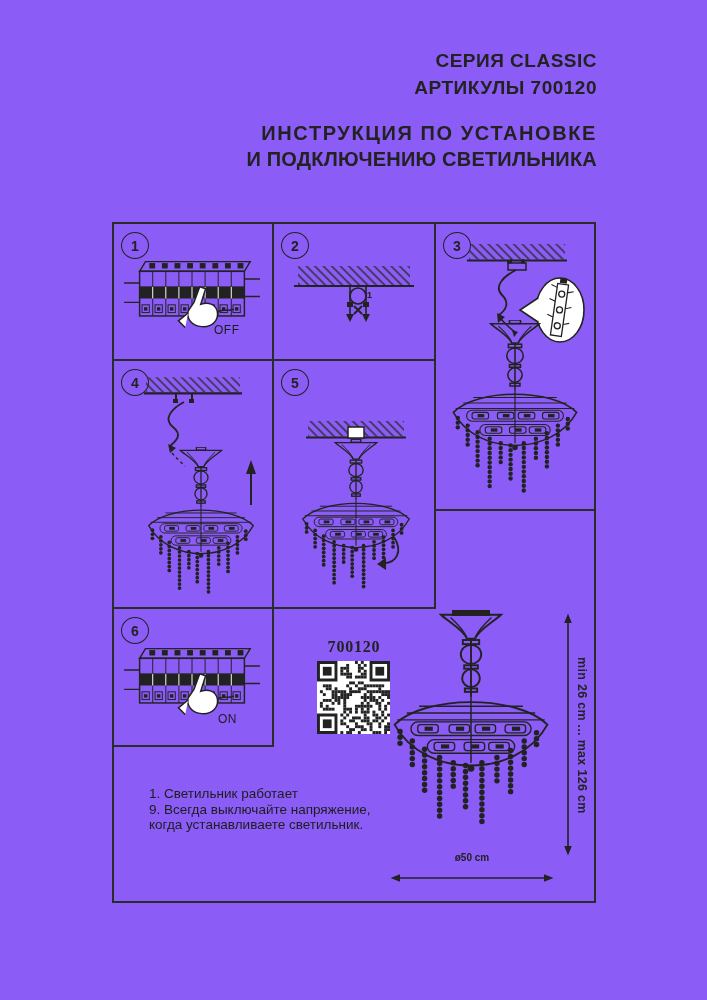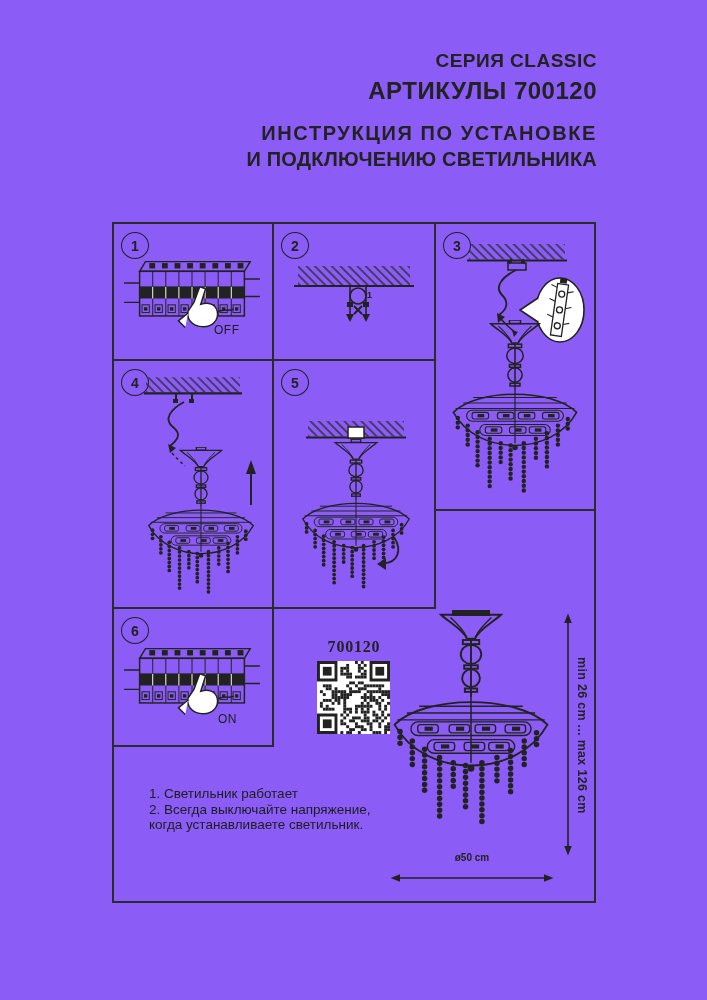--- a/index.html
+++ b/index.html
@@ -1,21 +1,21 @@
 <!DOCTYPE html>
 <html><head>
 <meta charset="utf-8">
 <style>
   html,body{margin:0;padding:0;background:#fff;}
   .page{position:relative;width:707px;height:1000px;background:#8b5cf6;overflow:hidden;
         font-family:"Liberation Sans","DejaVu Sans",sans-serif;color:#222;}
   
   .hdr-line{position:absolute;right:110px;text-align:right;font-weight:bold;white-space:nowrap;}
   .hdr-series{top:50px;font-size:19px;letter-spacing:.5px;}
-  .hdr-articles{top:77px;font-size:24px;letter-spacing:.5px;}
+  .hdr-articles{top:77px;font-size:19px;letter-spacing:.5px;}
   .hdr-title1{top:122px;font-size:20px;letter-spacing:1.6px;}
   .hdr-title2{top:148px;font-size:20px;letter-spacing:.2px;}
   
   .box{position:absolute;left:112px;top:222px;width:480px;height:677px;border:2px solid #2b2b2b;}
   .grid{position:absolute;background:#2b2b2b;}
   .gv1{left:158px;top:0;width:2px;height:522px;}
   .gv2{left:320px;top:0;width:2px;height:384px;}
   .gh1{left:0;top:135px;width:322px;height:2px;}
   .gh2{left:320px;top:285px;width:160px;height:2px;}
   .gh3{left:0;top:383px;width:322px;height:2px;}
@@ -535,17 +535,17 @@
 
     <div class="hdim-label">ø50 cm</div>
     <svg class="hdim" viewBox="0 0 164 12">
       <line x1="8" y1="6" x2="156" y2="6" stroke="#222" stroke-width="1.6"></line>
       <polygon points="0.5,6 10,2.2 10,9.8" fill="#222"></polygon>
       <polygon points="163.5,6 154,2.2 154,9.8" fill="#222"></polygon>
     </svg>
 
     <div class="notes">
       <div>1. Светильник работает</div>
-      <div>2. Всегда выключайте напряжение,</div>
+      <div>9. Всегда выключайте напряжение,</div>
       <div>когда устанавливаете светильник.</div>
     </div>
   </div>
 </div>
 
 </body></html>

